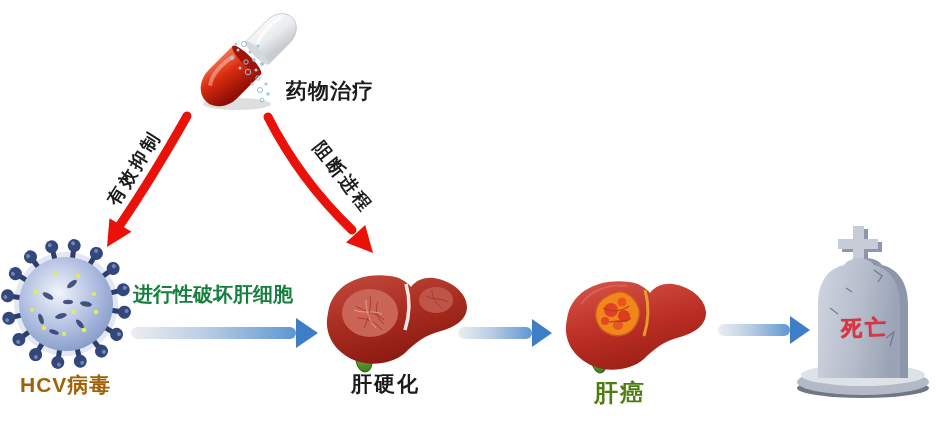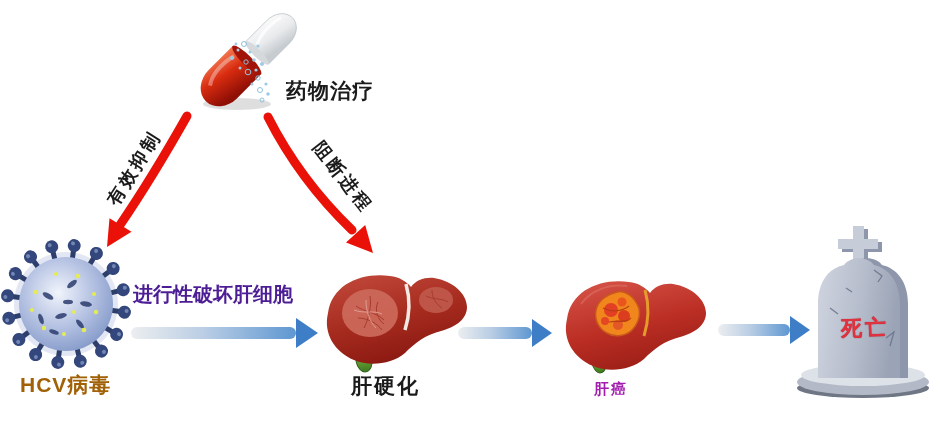--- a/index.html
+++ b/index.html
@@ -11,23 +11,23 @@
     font-family:"Liberation Sans","DejaVu Sans",sans-serif;
   }
   .stage svg.fig{position:absolute;left:0;top:0;width:943px;height:433px;}
   .lbl{position:absolute;white-space:nowrap;font-weight:bold;line-height:1;}
   .lbl-drug      {left:286px;top:80px; font-size:21px;color:#1b1b1b;letter-spacing:1px;}
   .lbl-inhibit   {left:134px;top:168px;font-size:18px;color:#1b1b1b;letter-spacing:3px;
                   transform:translate(-50%,-50%) rotate(-58deg);}
   .lbl-block     {left:343px;top:177px;font-size:18px;color:#1b1b1b;letter-spacing:3px;
                   transform:translate(-50%,-50%) rotate(52deg);}
   .lbl-hcv       {left:20px; top:374px;font-size:21px;color:#a16207;letter-spacing:1px;}
-  .lbl-destroy   {left:133px;top:284px;font-size:20px;color:#4c1d95;}
-  .lbl-cirrhosis {left:351px;top:375px;font-size:21px;color:#1b1b1b;letter-spacing:2px;}
-  .lbl-cancer    {left:594px;top:381px;font-size:15px;color:#a21caf;letter-spacing:2px;}
+  .lbl-destroy   {left:133px;top:284px;font-size:20px;color:#15803d;}
+  .lbl-cirrhosis {left:351px;top:375px;font-size:21px;color:#1b1b1b;letter-spacing:2px;font-family:Liberation Mono, monospace;}
+  .lbl-cancer    {left:594px;top:381px;font-size:24px;color:#4d7c0f;letter-spacing:2px;}
   .lbl-death     {left:841px;top:317px;font-size:21px;color:#e3323f;letter-spacing:3px;
                   transform:rotate(-2deg);text-shadow:0 0 1px #9c1420;}
 </style>
 </head>
 <body>
 
 <div class="stage">
 
   <svg class="fig" viewBox="0 0 943 433" aria-hidden="true">
     <defs>

